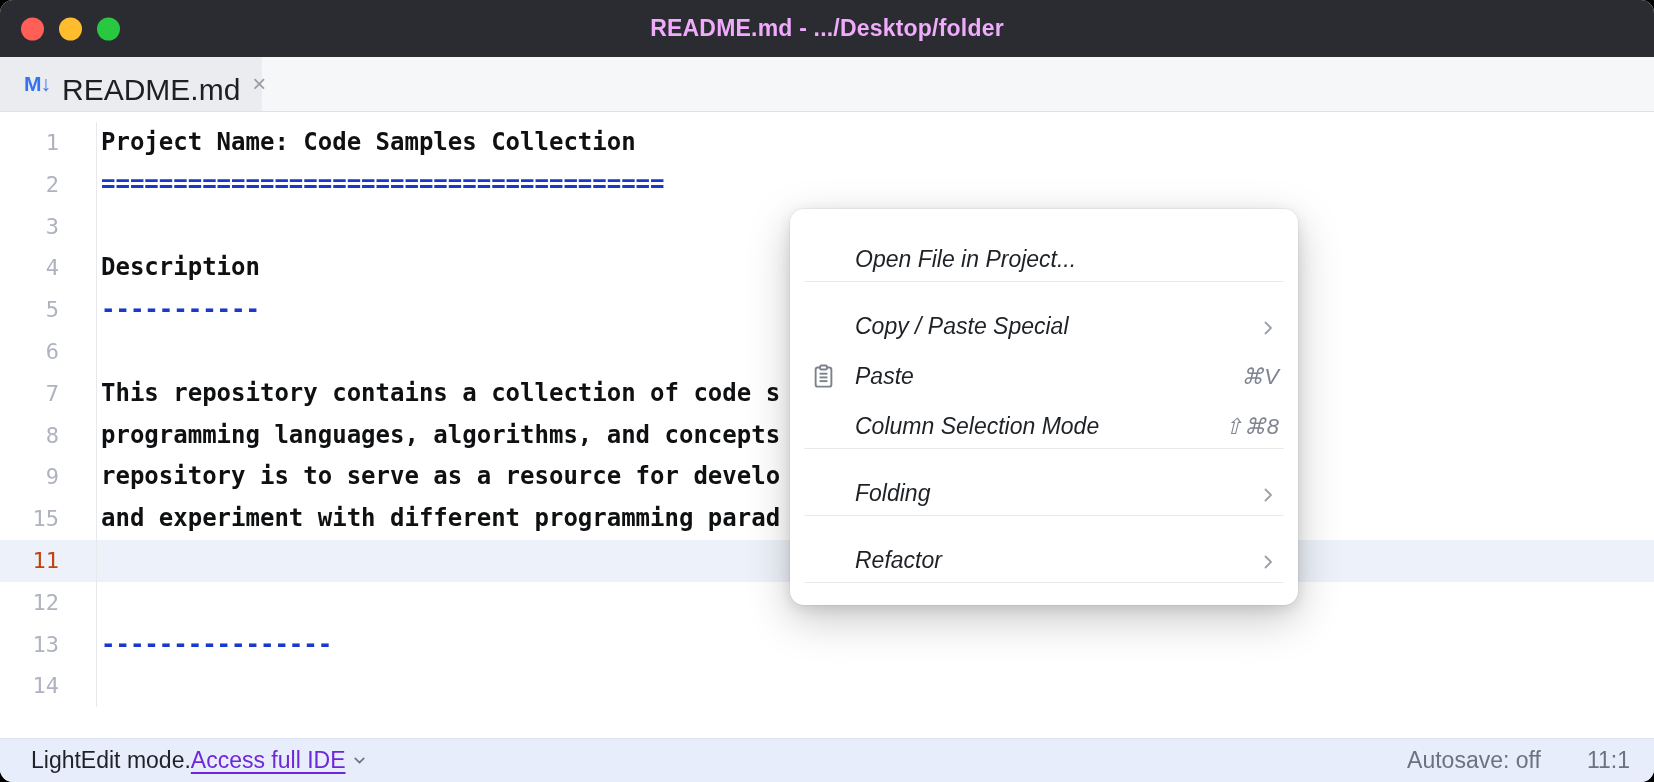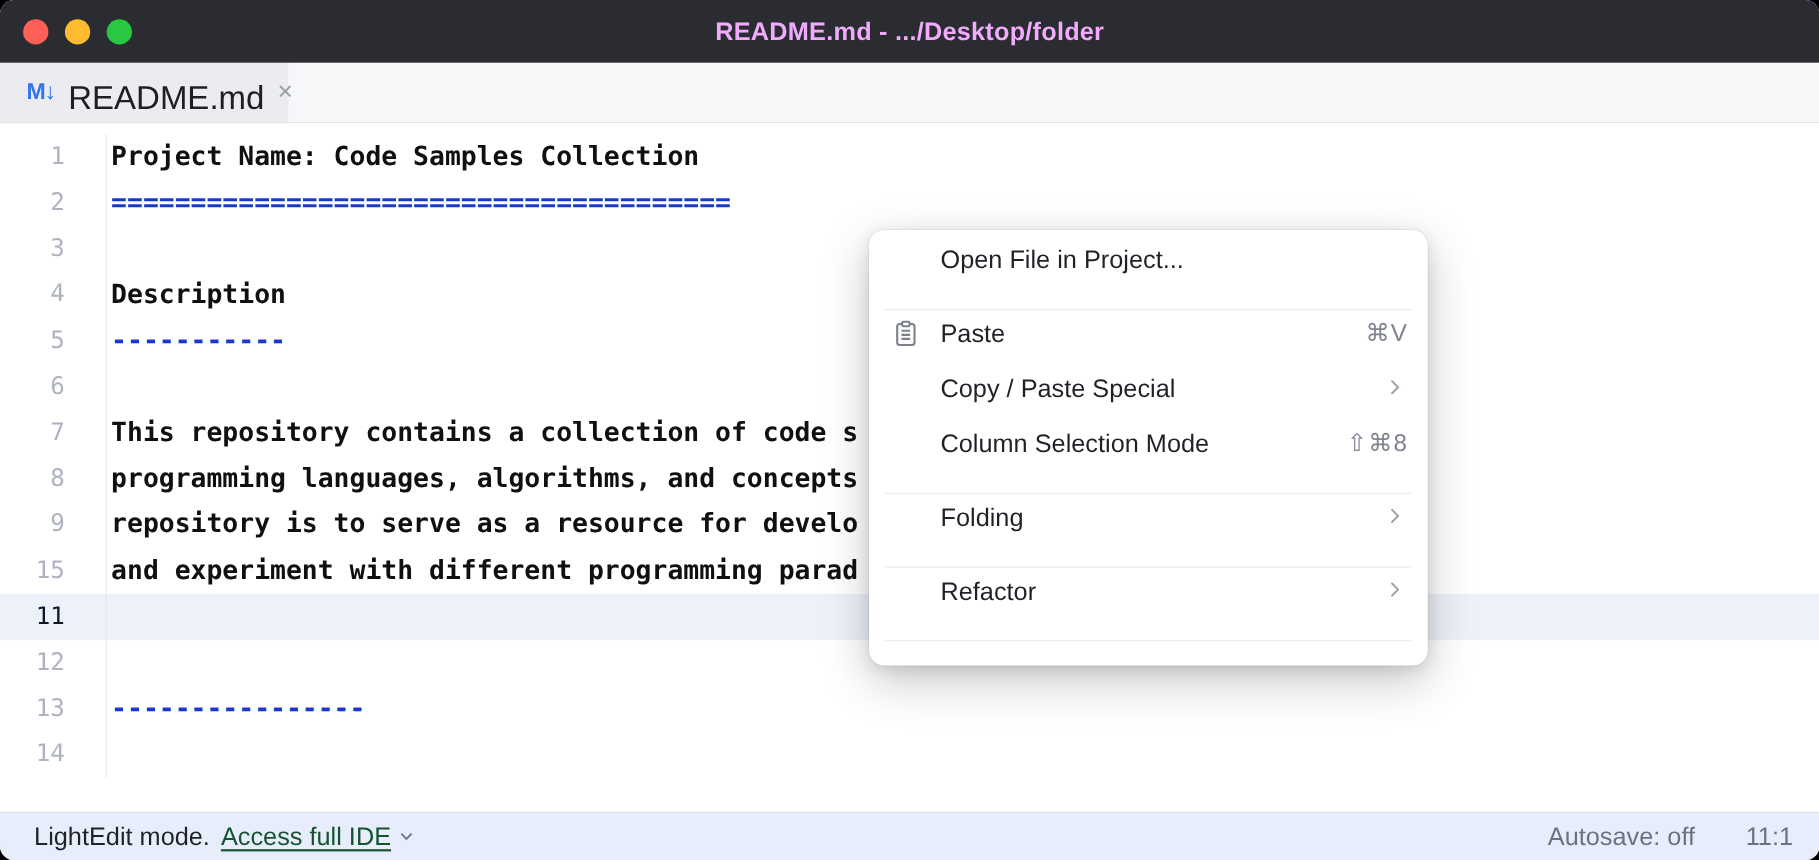--- a/index.html
+++ b/index.html
@@ -24,37 +24,37 @@
   .tab-close{margin-left:auto;color:#9a9da6;font-size:24px;line-height:1;}
   
   .editor{position:relative;height:627px;background:#fff;overflow:hidden;padding-top:10px;box-sizing:content-box;}
   .line{display:flex;height:41.8px;}
   .ln{flex:0 0 97px;width:97px;box-sizing:border-box;border-right:1px solid #e7e9ed;
       text-align:right;padding-right:37px;color:#aeb3bf;
       font-family:"DejaVu Sans Mono",monospace;font-size:22px;line-height:41.8px;}
   .code{padding-left:4px;font-family:"DejaVu Sans Mono",monospace;font-size:24px;
       line-height:41.8px;color:#0f1011;white-space:pre;font-weight:bold;}
   .line.current{background:#edf2fa;}
-  .line.current .ln{color:#0f172a;}
+  .line.current .ln{color:#c2410c;}
   .code.punct{color:#1a38c9;}
   
   .menu{position:absolute;left:790px;top:209px;width:508px;box-sizing:border-box;
     background:#fff;border-radius:14px;padding:14px 0;z-index:5;
     box-shadow:0 0 0 1px rgba(0,0,0,.04),0 14px 44px rgba(0,0,0,.22),0 4px 14px rgba(0,0,0,.10);}
-  .menu-item{height:50px;display:flex;align-items:flex-start;padding:0 18px 0 20px;font-size:23px;color:#1e2126;cursor:default;}
+  .menu-item{height:50px;display:flex;align-items:flex-end;padding:0 18px 0 20px;font-size:23px;color:#1e2126;cursor:default;font-style:italic;}
   .mi-icon{flex:0 0 45px;width:45px;display:flex;align-items:center;}
   .mi-label{flex:1;}
   .mi-right{color:#7f8490;font-size:22px;display:flex;align-items:center;letter-spacing:1px;}
   .menu-sep{height:1px;background:#e9eaee;margin:8px 14px;}
   
   .statusbar{position:absolute;left:0;right:0;bottom:0;height:44px;background:#e7edfa;
     border-top:1px solid #dbe3f3;display:flex;align-items:center;
     padding:0 24px 0 31px;font-size:23px;color:#1f2228;box-sizing:border-box;}
-  .sb-left{display:flex;align-items:center;gap:10px;}
-  .sb-link{color:#14532d;text-decoration:underline;text-underline-offset:4px;display:flex;align-items:center;gap:6px;}
+  .sb-left{display:flex;align-items:center;}
+  .sb-link{color:#6d28d9;text-decoration:underline;text-underline-offset:4px;display:flex;align-items:center;gap:6px;}
   .sb-right{margin-left:auto;display:flex;align-items:center;gap:46px;color:#6c7280;}
 </style>
 </head>
 <body>
 
 <div class="window">
 
   <div class="titlebar">
     <div class="lights">
       <div class="light red"></div>
@@ -132,44 +132,44 @@
       </div>
   </div>
 
   <div class="menu" id="context-menu">
       <div class="menu-item">
         <span class="mi-icon"></span>
         <span class="mi-label">Open File in Project...</span>
         <span class="mi-right"></span>
       </div>
       <div class="menu-sep"></div>
+      <div class="menu-item">
+        <span class="mi-icon"></span>
+        <span class="mi-label">Copy / Paste Special</span>
+        <span class="mi-right">
+          <svg width="24" height="24" viewBox="0 0 24 24" fill="none" stroke="#9ca0aa" stroke-width="1.8" stroke-linecap="round" stroke-linejoin="round">
+            <polyline points="9.5,6.5 15,12 9.5,17.5"></polyline>
+          </svg>
+        </span>
+      </div>
       <div class="menu-item">
         <span class="mi-icon">
           <svg width="27" height="27" viewBox="0 0 24 24" fill="none" stroke="#7d818d" stroke-width="1.7" stroke-linejoin="round">
             <rect x="5" y="4" width="14" height="17" rx="2"></rect>
             <rect x="9" y="2.2" width="6" height="3.6" rx="1" fill="#fff"></rect>
             <line x1="8.5" y1="9.5" x2="15.5" y2="9.5"></line>
             <line x1="8.5" y1="12.8" x2="15.5" y2="12.8"></line>
             <line x1="8.5" y1="16.1" x2="15.5" y2="16.1"></line>
           </svg>
         </span>
         <span class="mi-label">Paste</span>
         <span class="mi-right">⌘V</span>
       </div>
       <div class="menu-item">
         <span class="mi-icon"></span>
-        <span class="mi-label">Copy / Paste Special</span>
-        <span class="mi-right">
-          <svg width="24" height="24" viewBox="0 0 24 24" fill="none" stroke="#9ca0aa" stroke-width="1.8" stroke-linecap="round" stroke-linejoin="round">
-            <polyline points="9.5,6.5 15,12 9.5,17.5"></polyline>
-          </svg>
-        </span>
-      </div>
-      <div class="menu-item">
-        <span class="mi-icon"></span>
         <span class="mi-label">Column Selection Mode</span>
         <span class="mi-right">⇧⌘8</span>
       </div>
       <div class="menu-sep"></div>
       <div class="menu-item">
         <span class="mi-icon"></span>
         <span class="mi-label">Folding</span>
         <span class="mi-right">
           <svg width="24" height="24" viewBox="0 0 24 24" fill="none" stroke="#9ca0aa" stroke-width="1.8" stroke-linecap="round" stroke-linejoin="round">
             <polyline points="9.5,6.5 15,12 9.5,17.5"></polyline>

